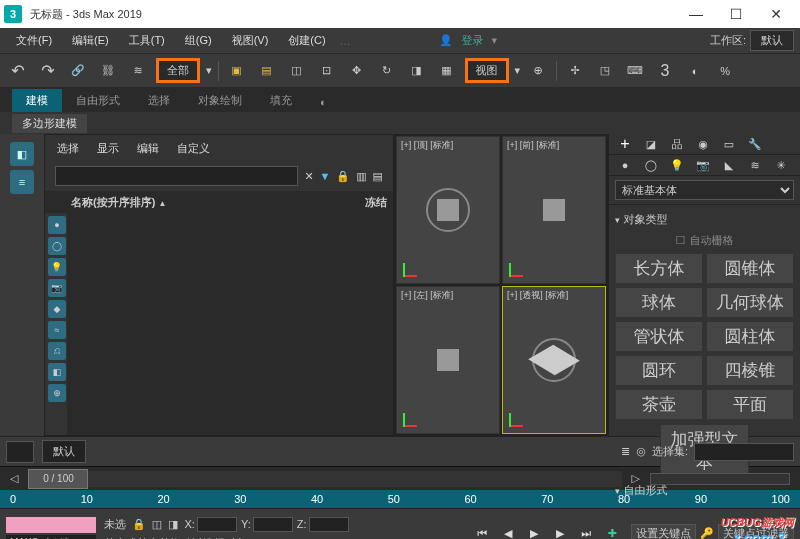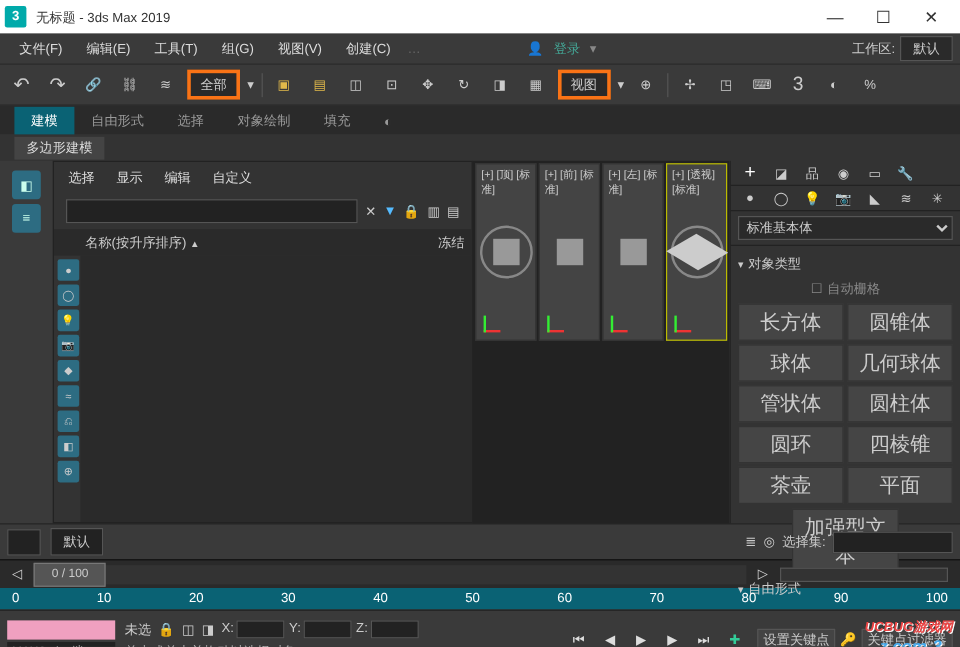--- a/index.html
+++ b/index.html
@@ -27,26 +27,26 @@
 .tab.active { background: #0a6274; color: #fff; }
 .subtab { height: 22px; background: #333; display: flex; align-items: center; padding: 0 12px; }
 .subtab .st { padding: 2px 10px; background: #444; color: #ddd; }
 .content { display: flex; height: 302px; }
 .leftcol { width: 44px; background: #3a3a3a; display: flex; flex-direction: column; align-items: center; gap: 4px; padding-top: 8px; }
 .leftcol .lbtn { width: 24px; height: 24px; background: #2d6c82; border-radius: 3px; display: flex; align-items: center; justify-content: center; color: #cfe; cursor: pointer; }
 .panelA { width: 350px; background: #333; display: flex; flex-direction: column; border: 1px solid #222; }
 .panelA .pmenu { height: 26px; display: flex; align-items: center; gap: 18px; padding: 0 12px; color: #ddd; }
 .panelA .psearch { height: 30px; display: flex; align-items: center; padding: 0 10px; gap: 6px; }
 .panelA .psearch input { flex: 1; background: #222; border: 1px solid #555; color: #ccc; padding: 3px 6px; }
-.panelA .pcols { height: 22px; display: flex; align-items: center; background: #2a2a2a; padding: 0 6px; }
+.panelA .pcols { height: 22px; display: flex; align-items: center; background: #2a2a2a; padding: 0 6px; font-weight: bold; }
 .panelA .pcols .c1 { flex: 1; padding-left: 20px; }
 .panelA .pbody { flex: 1; background: #2a2a2a; display: flex; }
 .panelA .pbody .sidebtn { width: 22px; display: flex; flex-direction: column; gap: 3px; padding: 3px; background: #333; }
 .panelA .pbody .sidebtn div { width: 18px; height: 18px; background: #2d6c82; border-radius: 2px; cursor: pointer; display: flex; align-items: center; justify-content: center; font-size: 9px; }
-.viewports { flex: 1; display: grid; grid-template-columns: 1fr 1fr 1fr 1fr; grid-template-rows: 1fr 1fr; gap: 2px; padding: 2px; background: #222; }
+.viewports { flex: 1; display: grid; grid-template-columns: 1fr 1fr; grid-template-rows: 1fr 1fr; gap: 2px; padding: 2px; background: #222; text-align: right; }
 .vp { background: #444; position: relative; border: 1px solid #333; }
 .vp.active { border: 1px solid #bb0; }
 .vp .vlab { position: absolute; top: 2px; left: 4px; font-size: 9px; color: #ccc; }
 .vp .gizmo { position: absolute; bottom: 6px; left: 6px; width: 20px; height: 20px; }
 .vp .gizmo::before { content: ""; position: absolute; bottom: 0; left: 0; width: 14px; height: 2px; background: #e33; }
 .vp .gizmo::after { content: ""; position: absolute; bottom: 0; left: 0; width: 2px; height: 14px; background: #3e3; }
 .vp .shape { position: absolute; top: 50%; left: 50%; transform: translate(-50%,-50%); }
 .vp .ring { width: 44px; height: 44px; border: 2px solid #888; border-radius: 50%; display: flex; align-items: center; justify-content: center; }
 .vp .sq { width: 22px; height: 22px; background: #999; }
 .vp .cube { width: 28px; height: 28px; background: #ccc; transform: rotate(45deg) skewX(-15deg) skewY(-15deg); }

